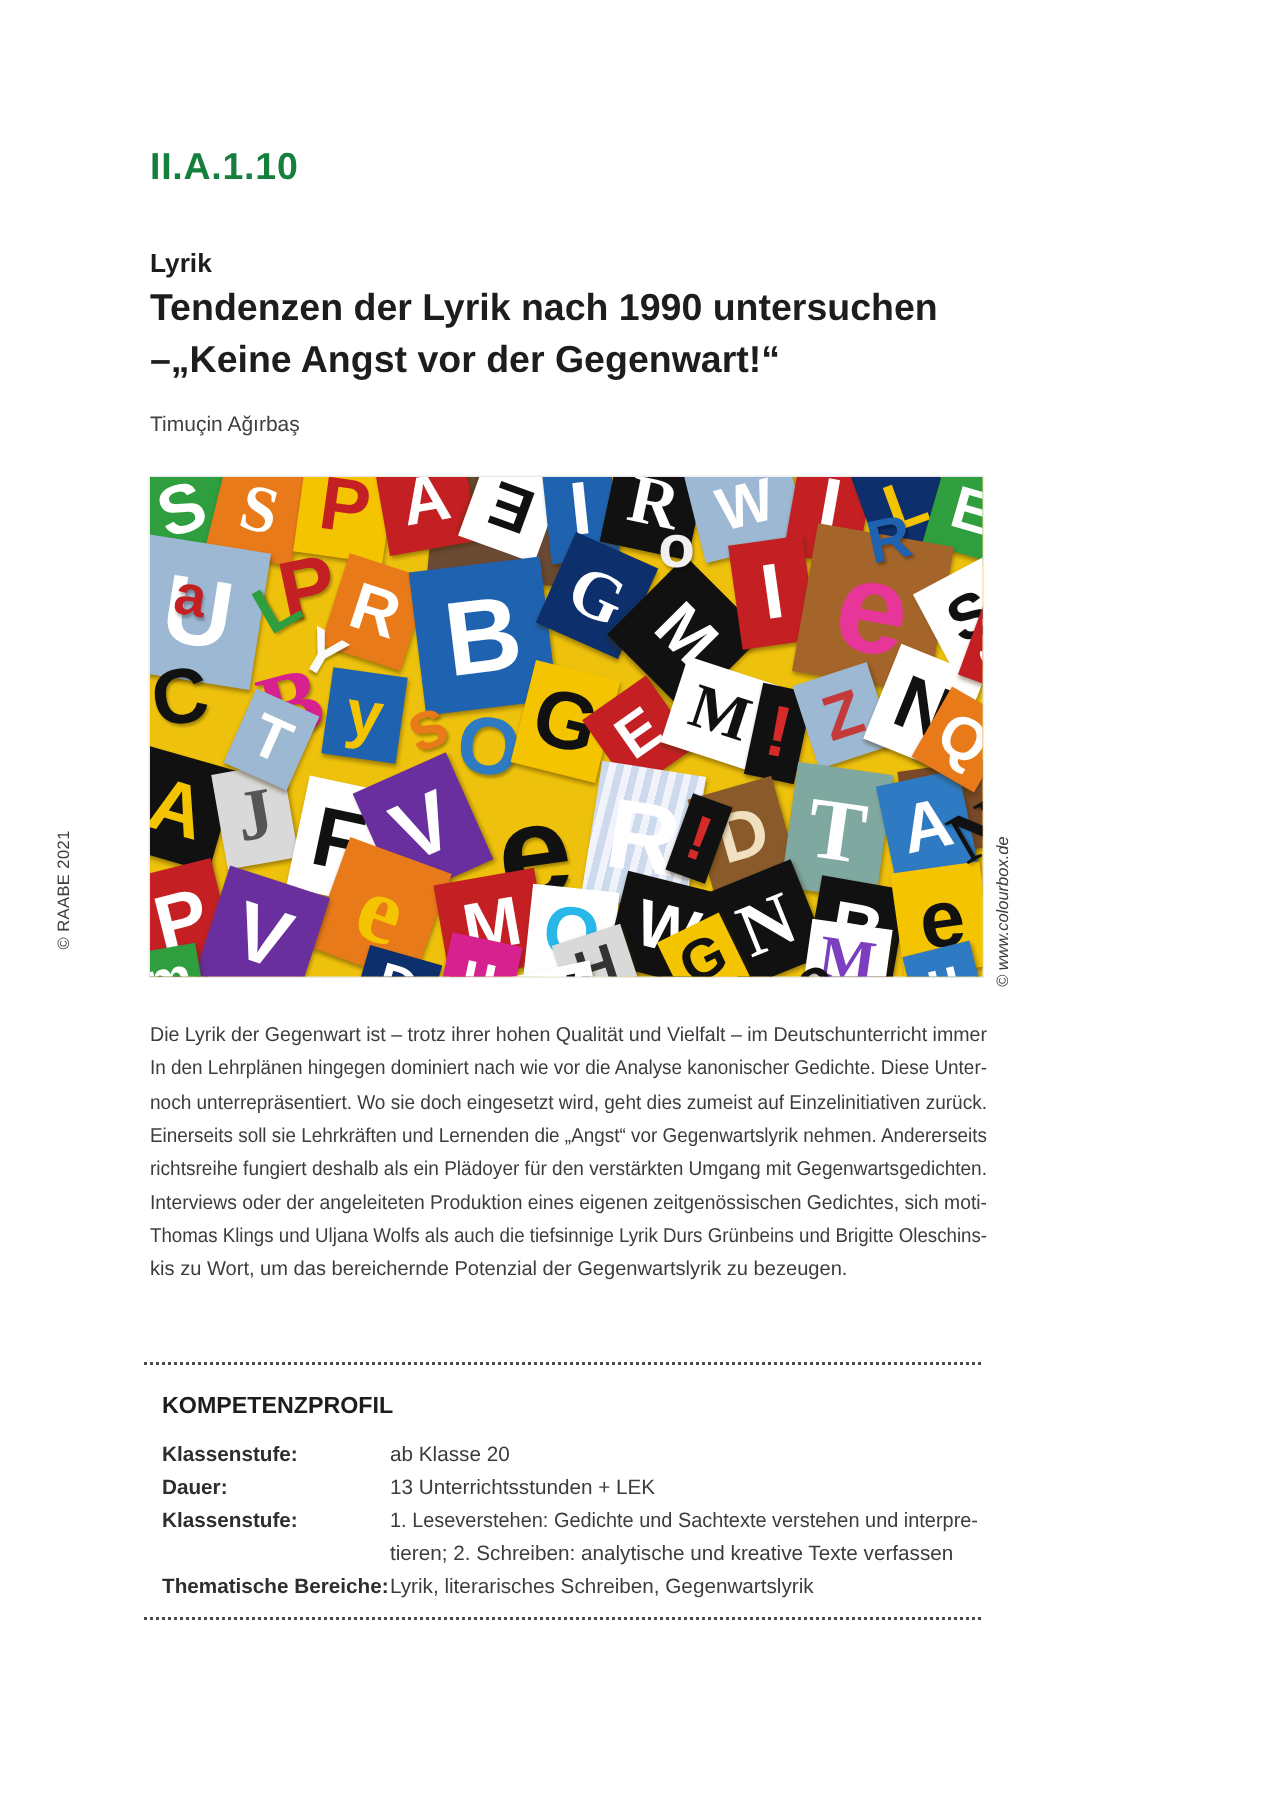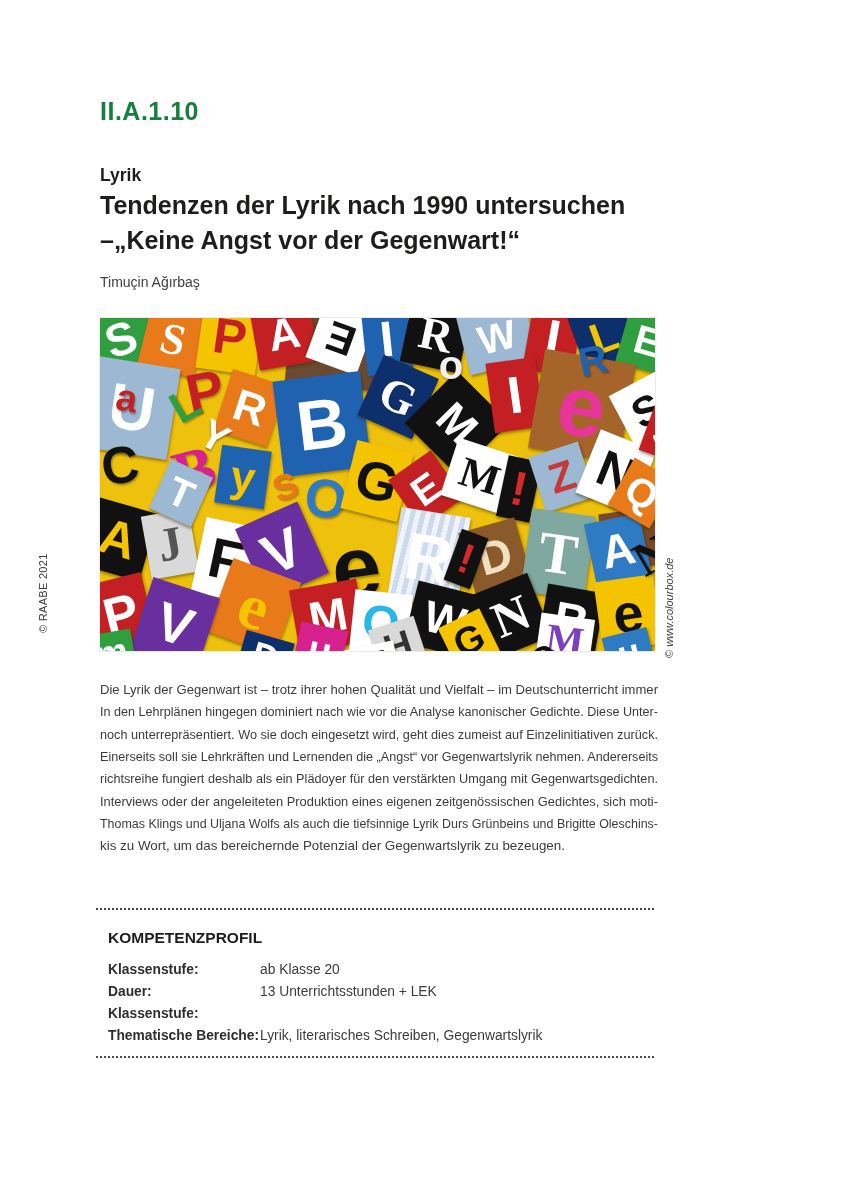--- a/index.html
+++ b/index.html
@@ -184,20 +184,24 @@
 
     <div class="kv">
       <div class="kv-label">Dauer:</div>
       <div class="kv-lines">
         <div class="kv-line"><span class="fit" style="transform: scaleX(1);">13 Unterrichtsstunden + LEK</span></div>
       </div>
     </div>
 
     <div class="kv">
       <div class="kv-label">Klassenstufe:</div>
+      <div class="kv-lines">
+        <div class="kv-line"><span class="fit" style="transform: scaleX(0.962517);">1. Leseverstehen: Gedichte und Sachtexte verstehen und interpre-</span></div>
+        <div class="kv-line"><span class="fit" style="transform: scaleX(1);">tieren; 2. Schreiben: analytische und kreative Texte verfassen</span></div>
+      </div>
     </div>
 
     <div class="kv">
       <div class="kv-label">Thematische Bereiche:</div>
       <div class="kv-lines">
         <div class="kv-line"><span class="fit" style="transform: scaleX(1);">Lyrik, literarisches Schreiben, Gegenwartslyrik</span></div>
       </div>
     </div>
   </div>
 

